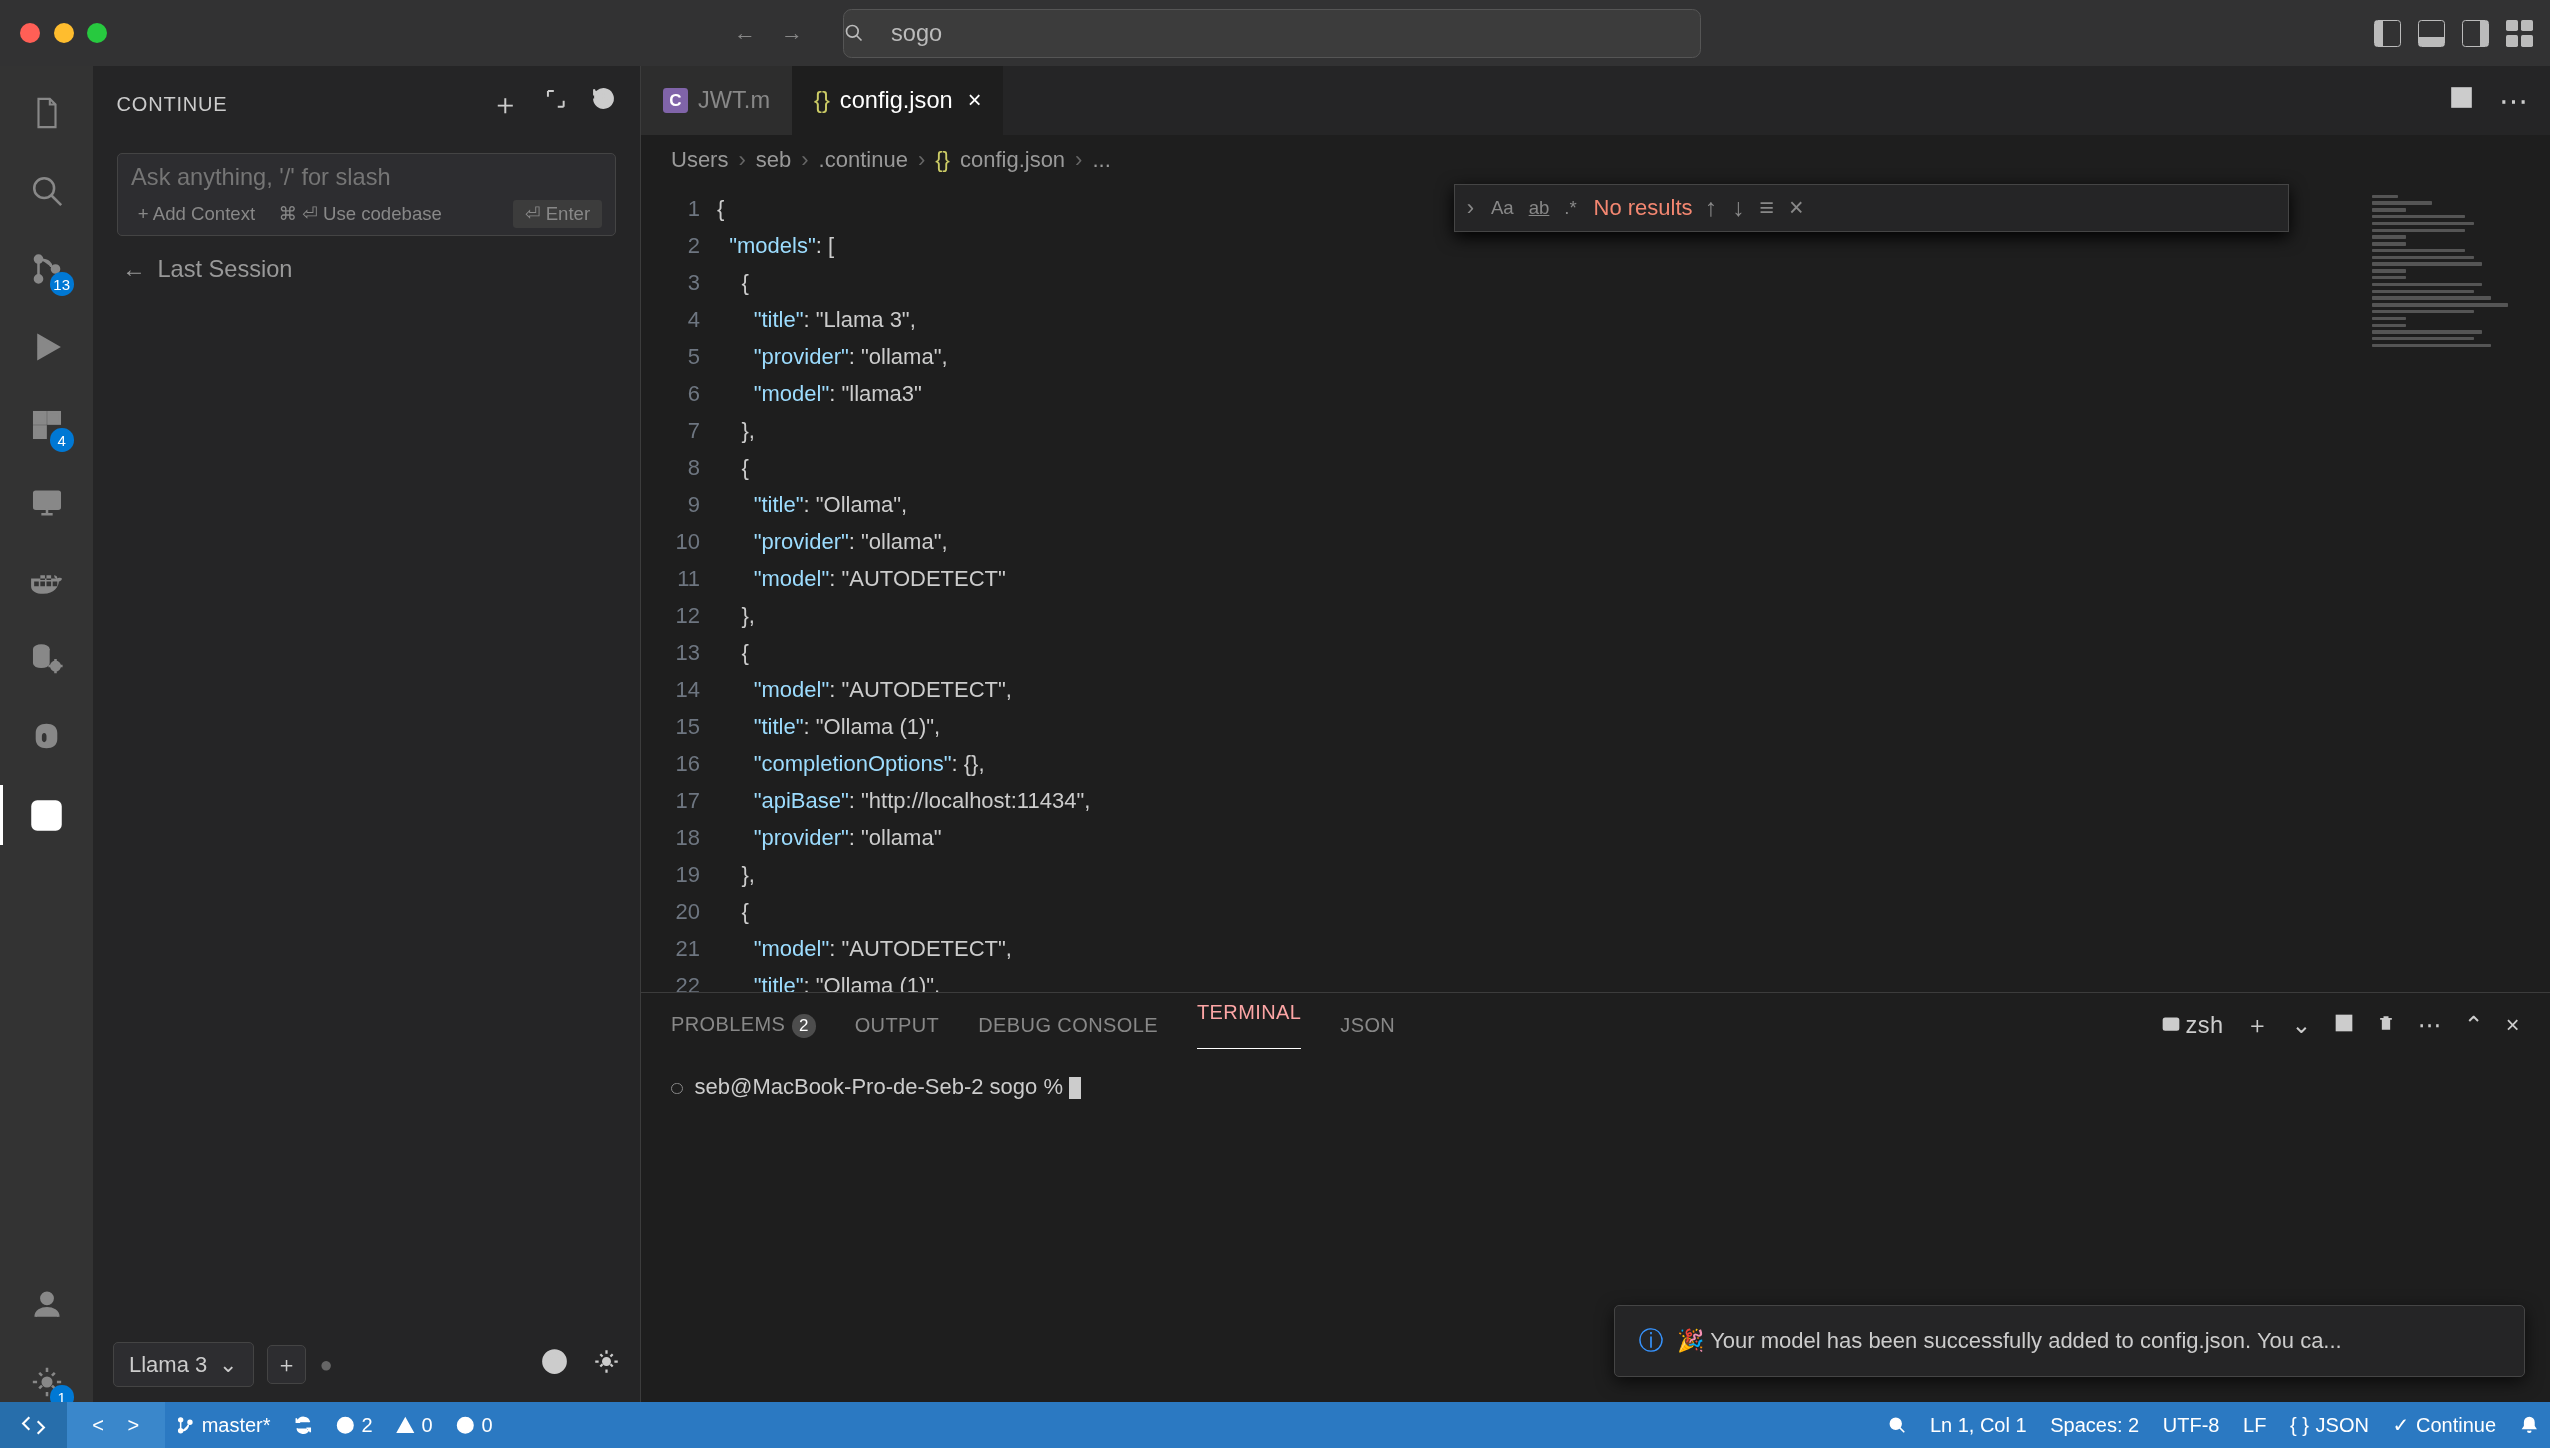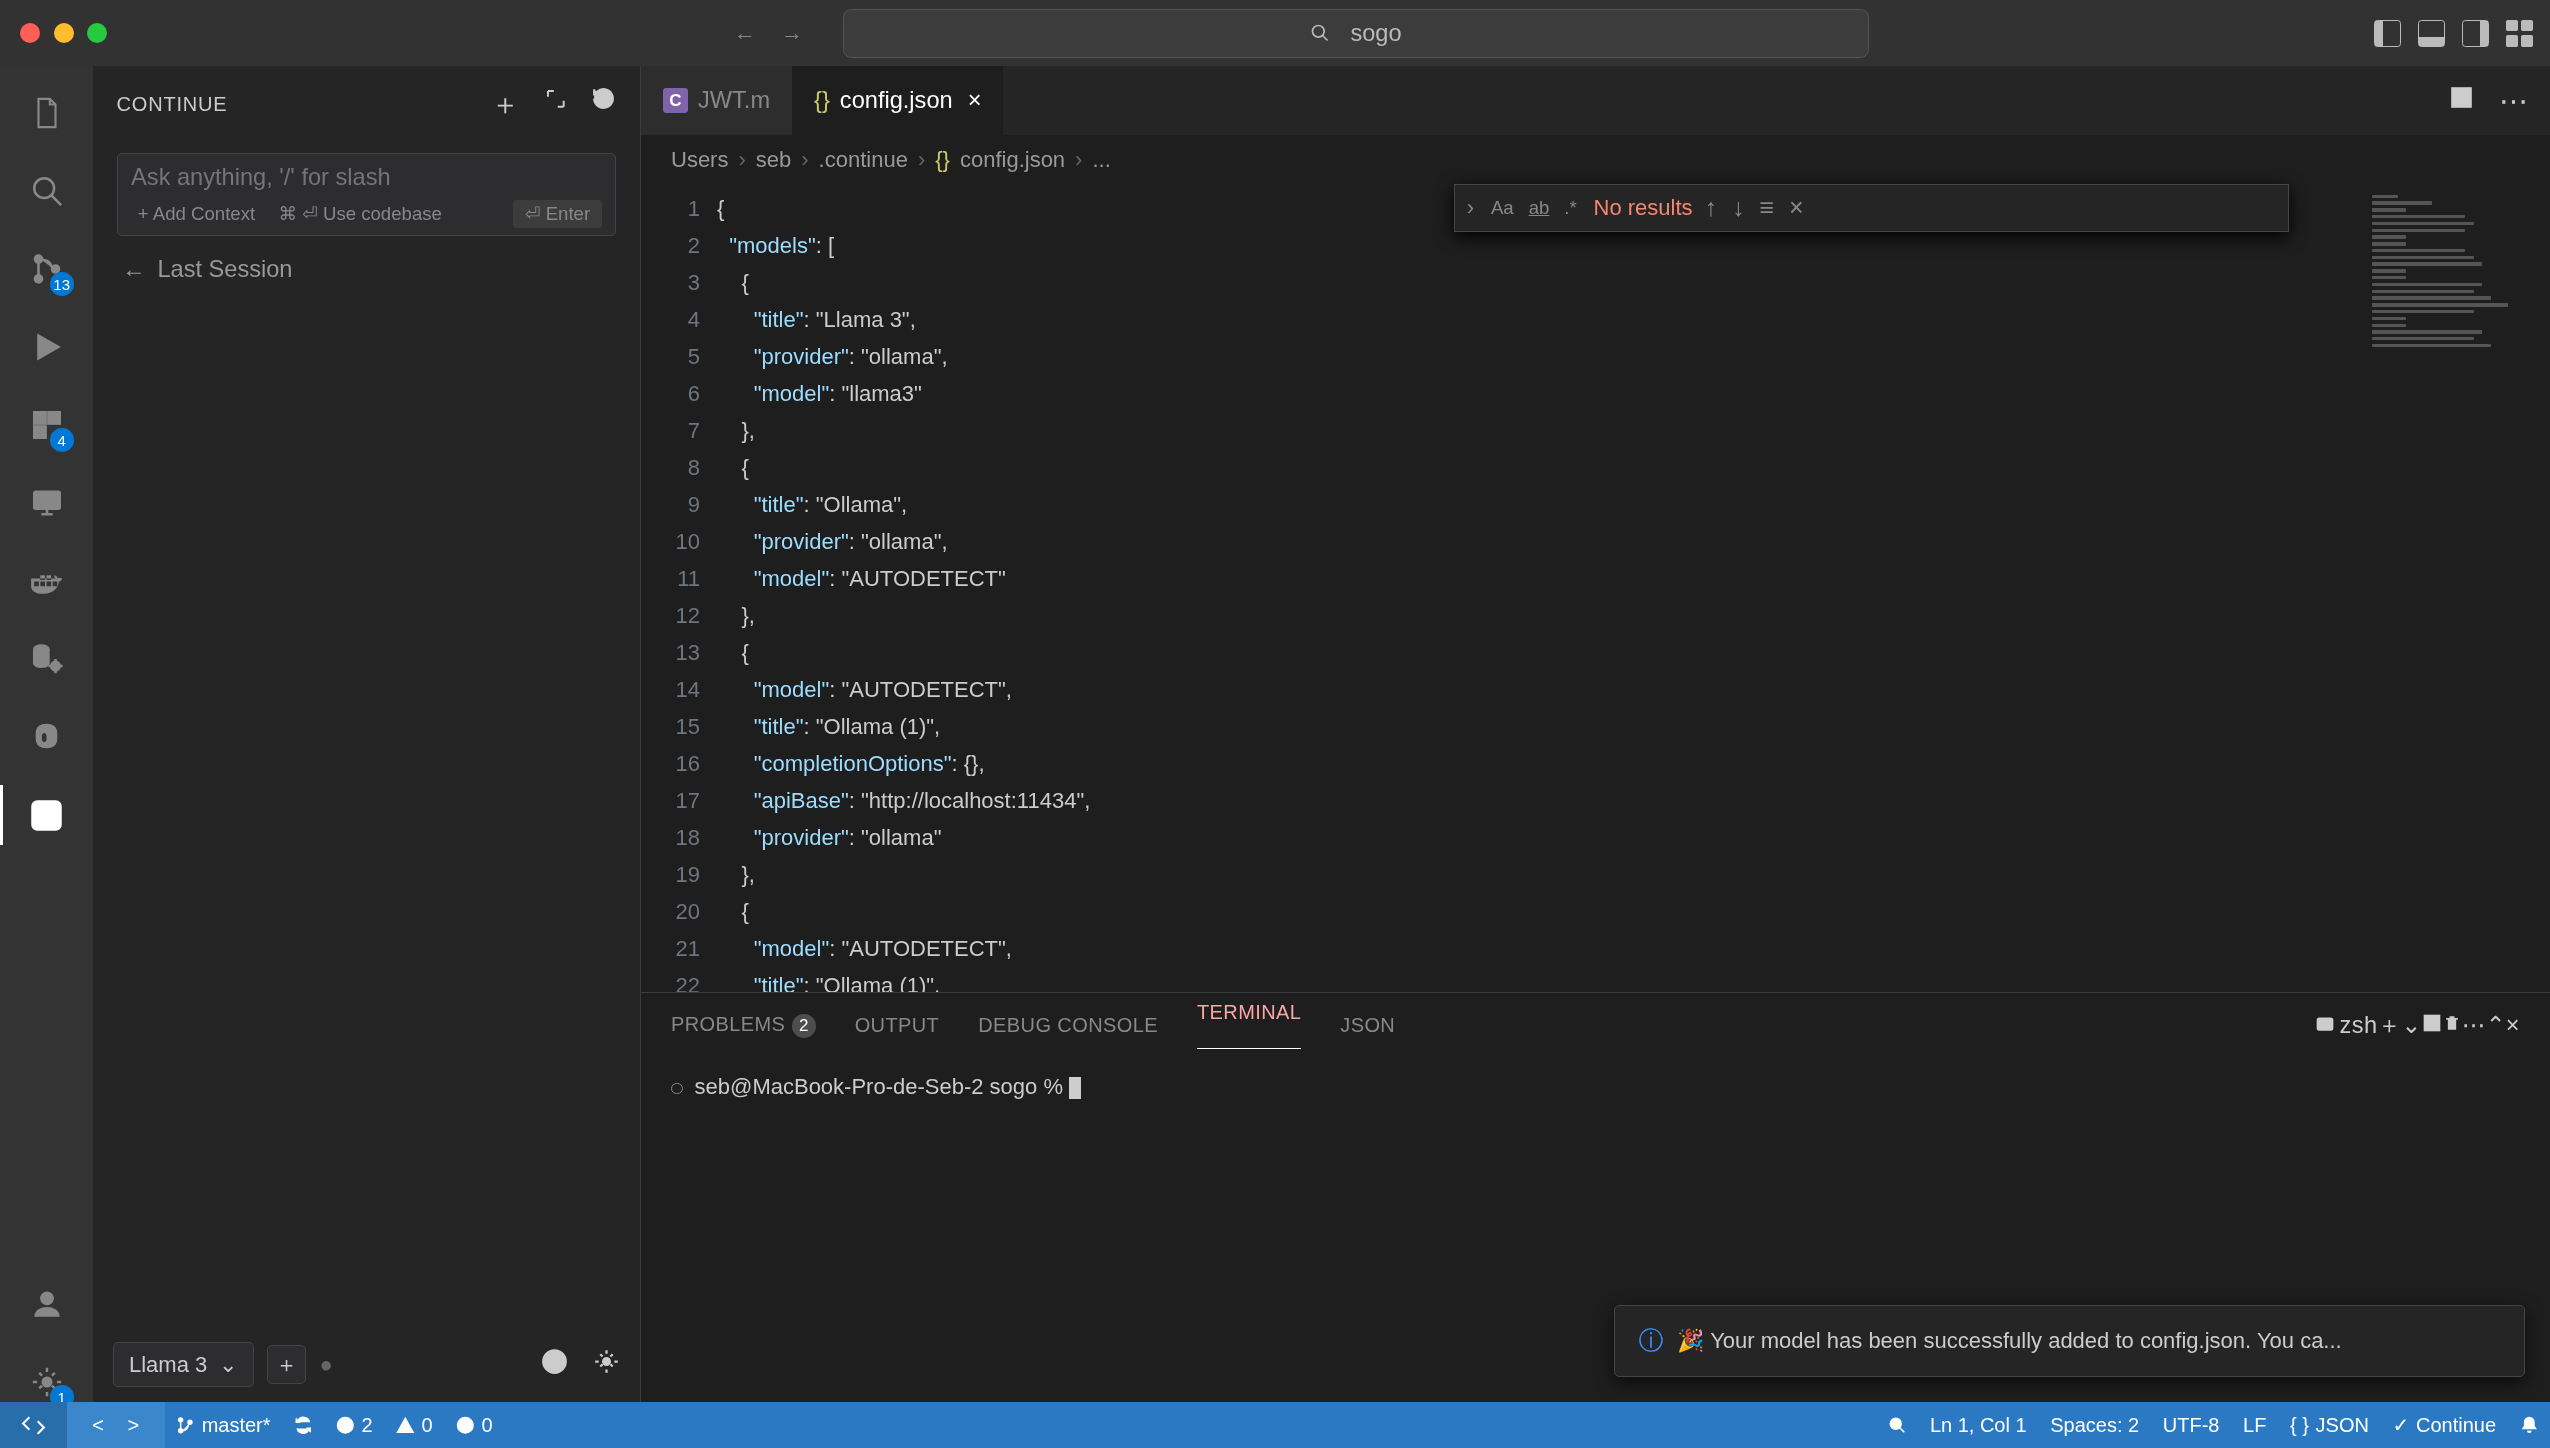--- a/index.html
+++ b/index.html
@@ -2,21 +2,21 @@
 <html style="font-size:13.5px"><head>
 <meta charset="utf-8">
 <style>
 * { margin: 0; padding: 0; box-sizing: border-box; font-family: -apple-system, "Segoe UI", sans-serif; }
 body { background: #1e1e1e; color: #ccc; width: 2550px; height: 1449px; overflow: hidden; font-size: 22px; }
 .titlebar { height: 66px; background: #323233; display: flex; align-items: center; position: relative; }
 .traffic { display: flex; gap: 13.5px; padding-left: 20px; }
 .dot { width: 20px; height: 20px; border-radius: 50%; }
 .red { background: #ff5f56; } .yellow { background: #ffbd2e; } .green { background: #27c93f; }
 .nav-arrows { position: absolute; left: 734px; display: flex; gap: 25px; color: #888; }
-.search-pill { position: absolute; left: 843px; width: 1026px; height: 49px; background: #3c3c3c; border: 0.8px solid #555; border-radius: 8.4px; display: flex; align-items: center; justify-content: center; gap: 20px; color: #bbb; font-size: 23.6px; }
+.search-pill { position: absolute; left: 843px; width: 858px; height: 49px; background: #3c3c3c; border: 0.8px solid #555; border-radius: 8.4px; display: flex; align-items: center; gap: 27px; color: #bbb; font-size: 23.6px; }
 .title-icons { position: absolute; right: 17px; display: flex; gap: 17px; color: #bbb; }
 .layout-icon { width: 27px; height: 27px; border: 1.7px solid currentColor; border-radius: 3.4px; position: relative; }
 .layout-icon.left::before { content: ""; position: absolute; left: 0; top: 0; bottom: 0; width: 8.4px; background: currentColor; }
 .layout-icon.bottom::before { content: ""; position: absolute; left: 0; right: 0; bottom: 0; height: 8.4px; background: currentColor; }
 .layout-icon.right::before { content: ""; position: absolute; right: 0; top: 0; bottom: 0; width: 8.4px; background: currentColor; }
 .grid-icon { width: 27px; height: 27px; display: grid; grid-template: 1fr 1fr / 1fr 1fr; gap: 3.4px; }
 .grid-icon span { background: currentColor; border-radius: 1.7px; }
 
 .main { display: flex; height: 1338px; }
 .activitybar { width: 93px; background: #333; display: flex; flex-direction: column; align-items: center; padding-top: 25px; gap: 34px; color: #888; }
@@ -59,21 +59,21 @@
 .gutter { width: 76px; text-align: right; color: #6e7681; font-family: Menlo, monospace; font-size: 22px; line-height: 37px; padding-right: 17px; padding-top: 5px; user-select: none; }
 .code { font-family: Menlo, monospace; font-size: 22px; line-height: 37px; padding-top: 5px; flex: 1; white-space: pre; }
 .k { color: #9cdcfe; } .p { color: #d4d4d4; }
 .minimap { width: 186px; padding: 6.7px 8.4px; }
 .minimap .ml { height: 3.4px; background: #555; margin: 3.4px 0; border-radius: 0.8px; }
 
 .panel { height: 412px; border-top: 0.8px solid #3c3c3c; background: #1e1e1e; display: flex; flex-direction: column; }
 .panel-tabs { display: flex; align-items: center; padding: 8.4px 30px 0; gap: 39px; font-size: 20px; color: #888; letter-spacing: 0.4px; }
 .panel-tab.active { color: #fca5a5; border-bottom: 1.7px solid #fff; padding-bottom: 24px; }
 .panel-badge { display: inline-flex; background: #4d4d4d; color: #fff; border-radius: 50%; width: 23.6px; height: 23.6px; align-items: center; justify-content: center; font-size: 17px; margin-left: 6.7px; }
-.panel-tabs .right { margin-left: auto; display: flex; align-items: center; color: #ccc; font-size: 23.6px;}
+.panel-tabs .right { margin-left: auto; display: flex; gap: 22px; align-items: center; color: #ccc; font-size: 23.6px;}
 .terminal-body { padding: 25px 30px; font-family: Menlo, monospace; font-size: 22px; color: #ccc; }
 .term-dot { display: inline-block; width: 11.8px; height: 11.8px; border: 1.7px solid #888; border-radius: 50%; margin-right: 11.8px; }
 
 .notification { position: absolute; right: 25px; bottom: 71px; background: #252526; border: 0.8px solid #454545; border-radius: 5px; padding: 18.6px 23.6px; display: flex; align-items: center; gap: 13.5px; width: 911px; font-size: 22px; box-shadow: 0 5px 17px #000a; }
 .notif-icon { color: #3794ff; font-size: 25px;}
 
 .statusbar { position: absolute; bottom: 0; left: 0; right: 0; height: 46px; background: #2b79c2; color: #fff; display: flex; align-items: center; font-size: 20px; }
 .sb-remote { background: #276eab; width: 67px; height: 100%; display: flex; align-items: center; justify-content: center; font-size: 25px;}
 .sb-group { background: #3a87cb; height: 100%; display: flex; align-items: center; padding: 0 13.5px; }
 .sb-item { padding: 0 11.8px; display: flex; align-items: center; gap: 6.7px; }

